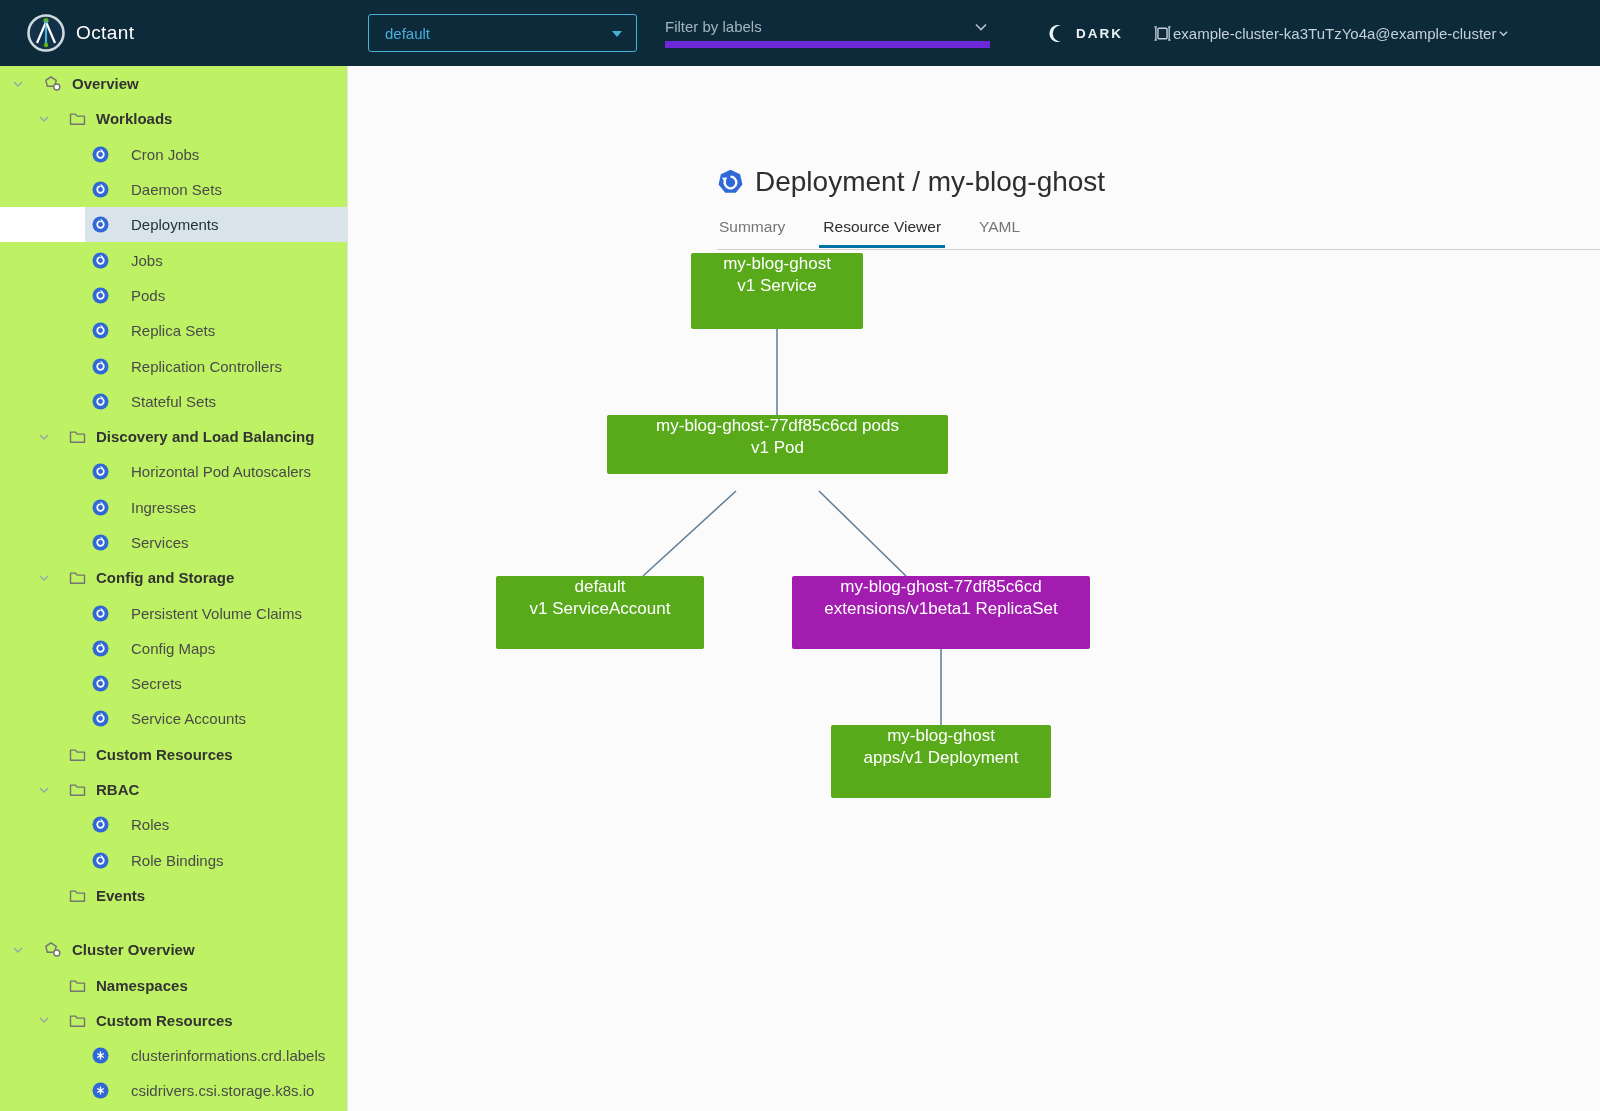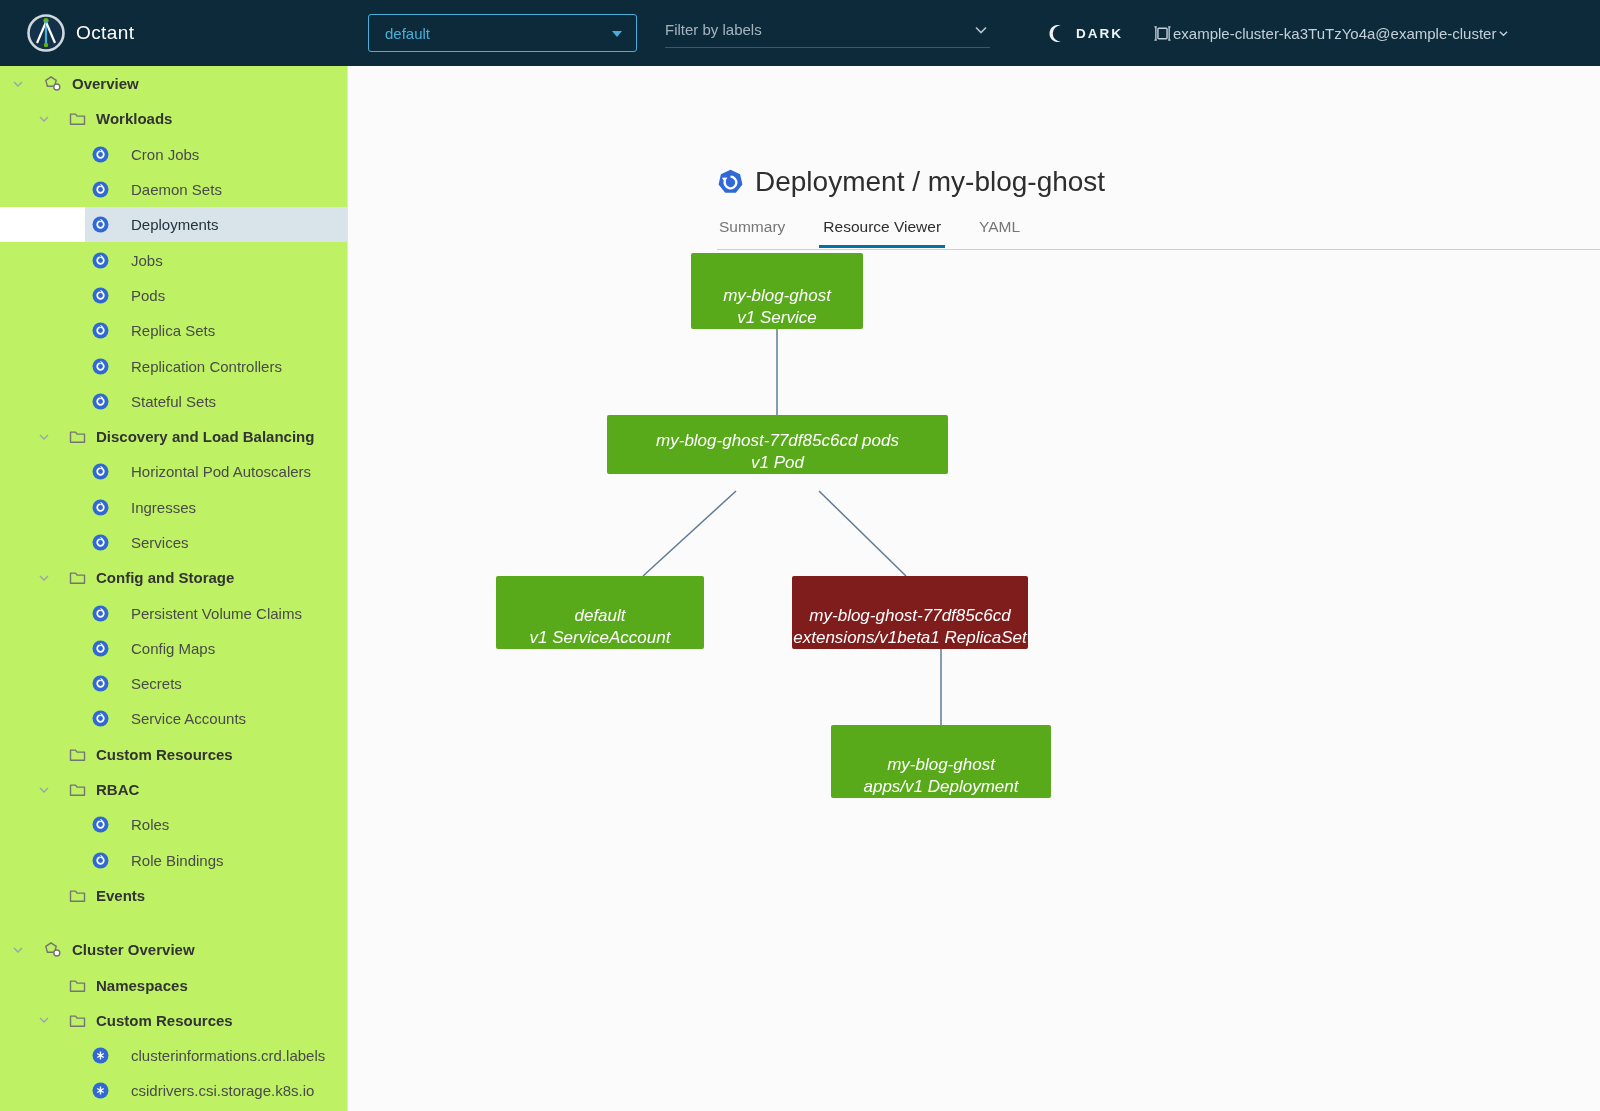--- a/index.html
+++ b/index.html
@@ -13,21 +13,21 @@
   .app-name { position:absolute; left:76px; top:0; height:66px; display:flex; align-items:center;
               color:#ffffff; font-size:19px; letter-spacing:.4px; }
   .ns-dropdown { position:absolute; left:368px; top:14px; width:269px; height:38px;
                  border:1px solid #49afd9; border-radius:3px; display:flex; align-items:center;
                  cursor:pointer; }
   .ns-dropdown .val { margin-left:16px; color:#49afd9; font-size:15px; }
   .ns-caret { position:absolute; right:14px; top:16px; width:0; height:0;
               border-left:5px solid transparent; border-right:5px solid transparent;
               border-top:6px solid #49afd9; }
   .filter-wrap { position:absolute; left:665px; top:12px; width:325px; height:36px;
-                 border-bottom:1px solid #6d28d9; display:flex; align-items:center; }
+                 border-bottom:7px solid #6d28d9; display:flex; align-items:center; }
   .filter-wrap input { flex:1; background:transparent; border:none; outline:none;
                        font-family:"Liberation Sans",sans-serif;
                        font-size:15px; color:#cdd8de; }
   .filter-wrap input::placeholder { color:#a4b4bf; opacity:1; }
   .chev { stroke:#b7c3cb; stroke-width:1.6; fill:none; }
   .dark-toggle { position:absolute; left:1048px; top:0; height:66px; display:flex;
                  align-items:center; gap:9px; cursor:pointer; }
   .dark-toggle .lbl { color:#eef3f6; font-size:13.5px; font-weight:bold; letter-spacing:2px; }
   .cluster-sel { position:absolute; left:1153px; top:0; height:66px; display:flex;
                  align-items:center; gap:1px; cursor:pointer; }
@@ -60,23 +60,23 @@
   .page-title .txt { font-size:28px; color:#2e2e2e; }
   .tabs { position:absolute; left:366px; top:152px; display:flex; gap:30px; }
   .tab { padding:0 4px 9px 4px; font-size:15.5px; color:#767676; cursor:pointer;
          border-bottom:3px solid transparent; }
   .tab.active { color:#2e2e2e; border-bottom-color:#0072a3; }
   .hrule { position:absolute; left:368px; top:183px; width:1205px; height:1px; background:#cfcfcf; }
 
   
   .graph-layer { position:absolute; left:0; top:0; width:1600px; height:1111px; z-index:3;
                  pointer-events:none; }
-  .graph-node { position:absolute; display:flex; flex-direction:column; justify-content:flex-end;
+  .graph-node { position:absolute; display:flex; flex-direction:column; justify-content:flex-start;
                 align-items:center; border-radius:2px; color:#ffffff; text-align:center;
-                font-size:17px; line-height:22px; pointer-events:auto; cursor:pointer;font-style:italic; }
+                font-size:17px; line-height:22px; pointer-events:auto; cursor:pointer; }
 </style>
 </head>
 <body>
 
 <div class="topbar">
   <svg class="logo" viewBox="0 0 40 40">
     <circle cx="20" cy="20" r="17.5" fill="#13324a" stroke="#cfd8dd" stroke-width="2.6"></circle>
     <path d="M20 9 L11 30" stroke="#ffffff" stroke-width="2.2"></path>
     <path d="M20 9 L20 30" stroke="#49afd9" stroke-width="2.2"></path>
     <path d="M20 9 L29 30" stroke="#ffffff" stroke-width="2.2"></path>
@@ -485,19 +485,19 @@
       <line x1="941" y1="649" x2="941" y2="725" stroke="#5f7b96" stroke-width="1.5"></line>
     </svg><div class="graph-node" style="left: 691px; top: 253px; width: 172px; height: 76px; background: rgb(89, 170, 27);">
       <span>my-blog-ghost</span>
       <span>v1 Service</span>
     </div><div class="graph-node" style="left: 607px; top: 415px; width: 341px; height: 59px; background: rgb(89, 170, 27);">
       <span>my-blog-ghost-77df85c6cd pods</span>
       <span>v1 Pod</span>
     </div><div class="graph-node" style="left: 496px; top: 576px; width: 208px; height: 73px; background: rgb(89, 170, 27);">
       <span>default</span>
       <span>v1 ServiceAccount</span>
-    </div><div class="graph-node" style="left: 792px; top: 576px; width: 236px; height: 73px; background: #7f1d1d;">
+    </div><div class="graph-node" style="left: 792px; top: 576px; width: 298px; height: 73px; background: #a21caf;">
       <span>my-blog-ghost-77df85c6cd</span>
       <span>extensions/v1beta1 ReplicaSet</span>
     </div><div class="graph-node" style="left: 831px; top: 725px; width: 220px; height: 73px; background: rgb(89, 170, 27);">
       <span>my-blog-ghost</span>
       <span>apps/v1 Deployment</span>
     </div></div>
 
 </body></html>

